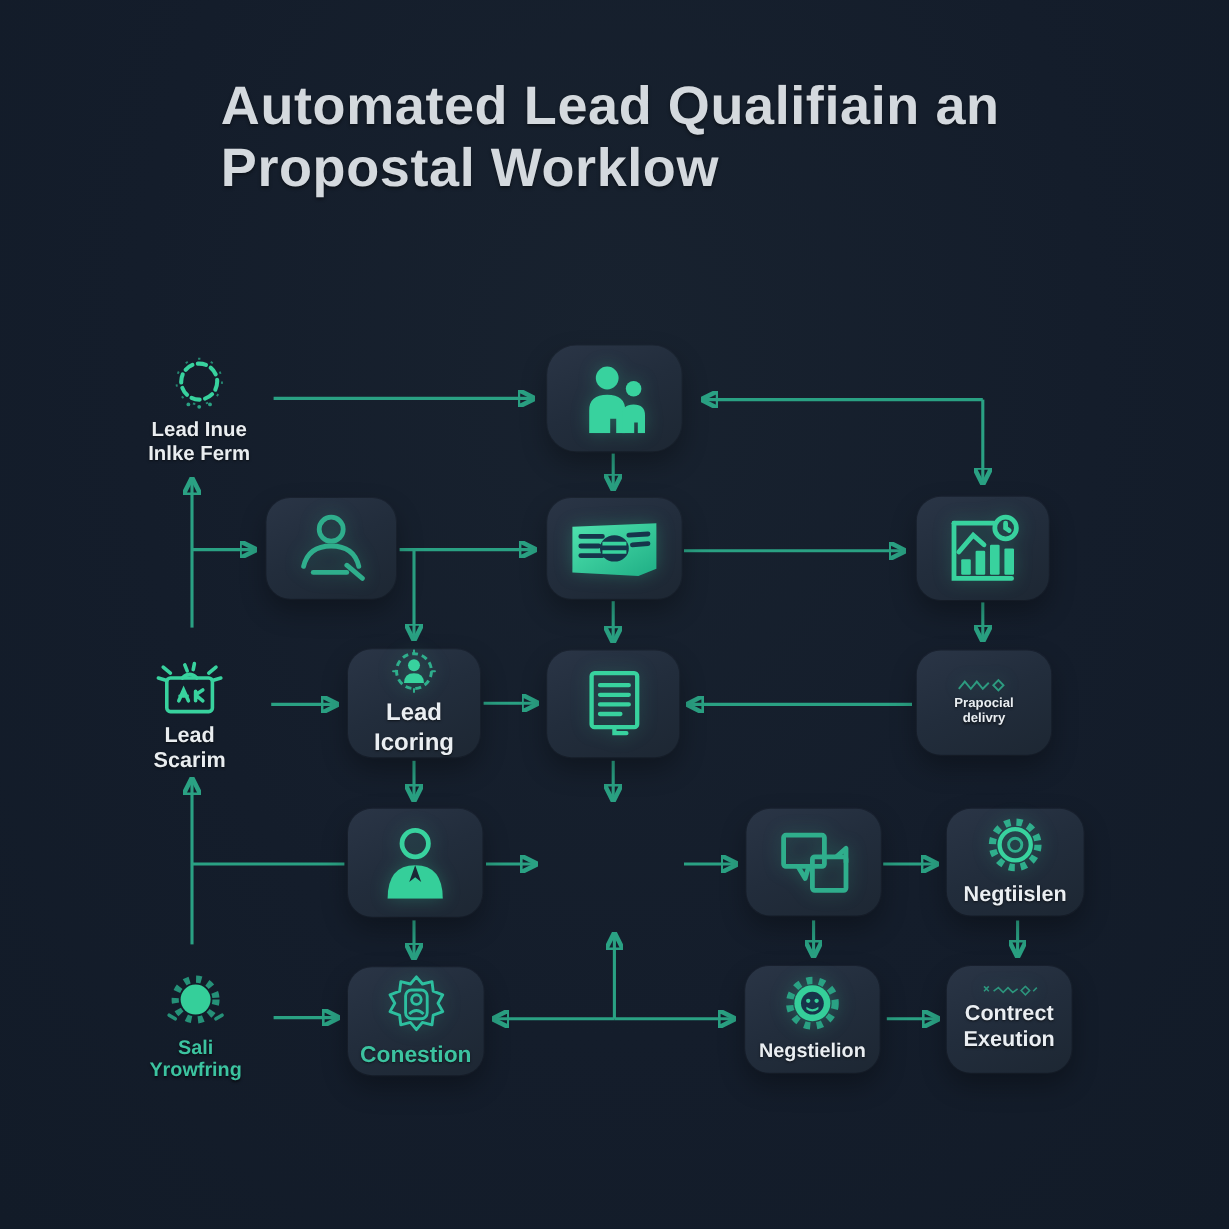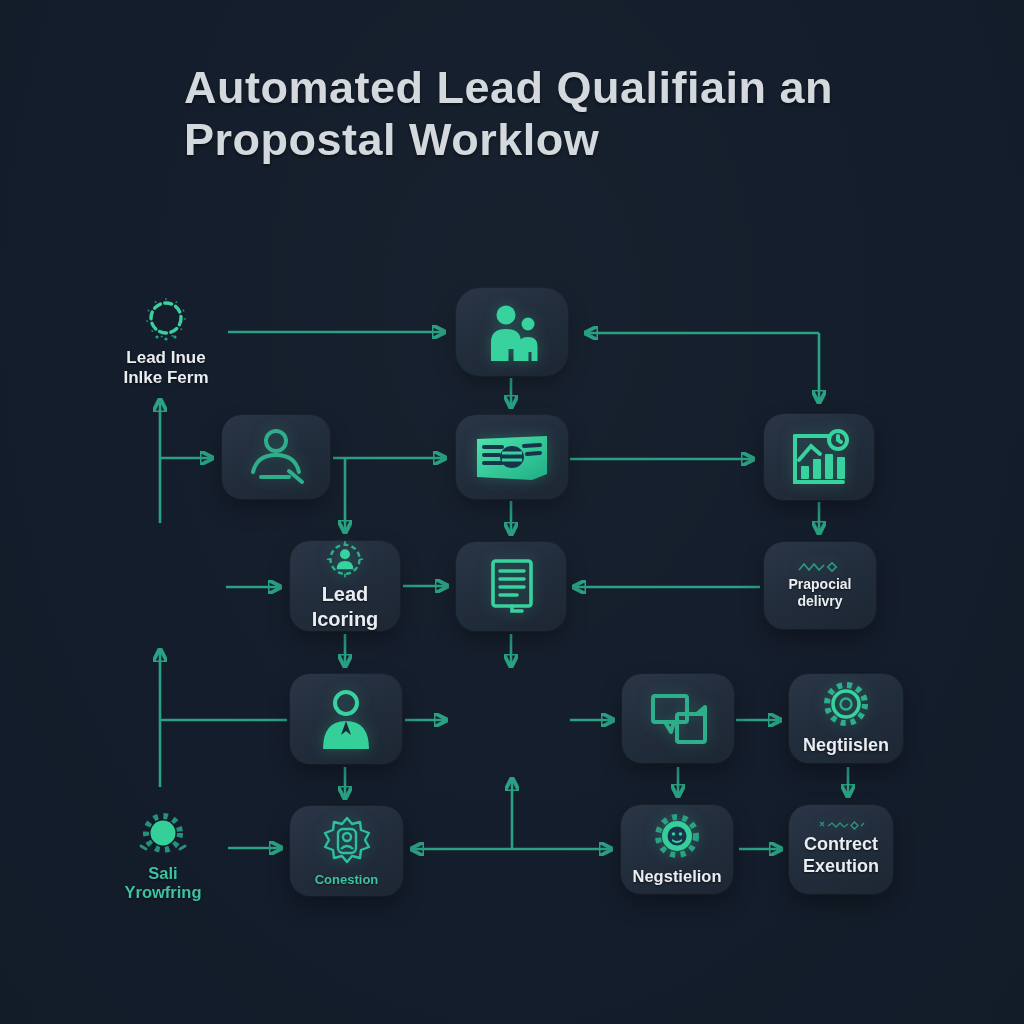--- a/index.html
+++ b/index.html
@@ -83,20 +83,33 @@
       <circle cx="18" cy="41" r="1.6" fill="#2aa183"></circle>
         <circle cx="27" cy="43" r="1.6" fill="#2aa183"></circle>
         <circle cx="36" cy="41" r="1.6" fill="#2aa183"></circle>
     </svg>
     <div class="float-label" style="font-size:17px;">
       <div>Lead Inue</div>
       <div>Inlke Ferm</div>
     </div>
   </div>
 
+  <div class="float-group" style="left:105px;top:548px;width:106px;">
+    <svg width="56" height="50" viewBox="0 0 56 50">
+      <g stroke="#38d29e" stroke-width="3" fill="none" stroke-linecap="round">
+        <rect x="9" y="17" width="38" height="28" rx="3"></rect>
+        <path d="M22,17 Q28,11 34,17"></path>
+        <path d="M19,36 l4,-9 l4,9 M20,32 h6 M33,28 v8 M33,31 l6,-4 M33,31 l6,5"></path>
+        <path d="M6,8 L12,13 M2,17 L9,19"></path>
+        <path d="M50,8 L44,13 M54,17 L47,19"></path>
+        <path d="M24,6 L26,11 M32,5 L31,10"></path>
+      </g>
+    </svg>
+    <div class="float-label" style="font-size:18px;">Lead Scarim</div>
+  </div>
 
   <div class="float-group" style="left:112px;top:808px;width:102px;align-items:center;">
     <svg width="54" height="52" viewBox="0 0 54 52">
       <circle cx="27" cy="25" r="17" stroke="#259178" stroke-width="6" fill="none" stroke-dasharray="4.5 5.5"></circle>
       <circle cx="27" cy="25" r="12.5" fill="#35cf9a"></circle>
       <path d="M5,38 l5,3 M49,38 l-5,3" stroke="#259178" stroke-width="3" stroke-linecap="round"></path>
     </svg>
     <div class="float-label teal-text" style="font-size:16.5px;">Sali Yrowfring</div>
   </div>
 
@@ -184,21 +197,21 @@
     </svg>
   </div>
 
   <div class="node" style="left:764px;top:542px;width:112px;height:87px;">
     <svg width="46" height="12" viewBox="0 0 46 12">
       <g stroke="#2fae8c" stroke-width="1.6" fill="none" opacity=".85">
         <path d="M2,9 L7,3 L12,9 L17,3 L22,9 L27,4"></path>
         <rect x="32" y="3" width="6" height="6" transform="rotate(45 35 6)"></rect>
       </g>
     </svg>
-    <div class="node-label" style="font-size:14px;font-weight:600;">
+    <div class="node-label" style="font-size:11px;font-weight:600;">
       <div>Prapocial</div>
       <div>delivry</div>
     </div>
   </div>
 
   <div class="node" style="left:290px;top:674px;width:112px;height:90px;">
     <svg width="60" height="60" viewBox="0 0 60 60">
       <circle cx="30" cy="14" r="11" stroke="#38d29e" stroke-width="4" fill="none"></circle>
       <path d="M7,60 Q7,32 30,32 Q53,32 53,60 Z" fill="#35cf9a"></path>
       <path d="M30,32 L25,46 L30,42 L35,46 Z" fill="#1b2836"></path>
@@ -228,21 +241,21 @@
 
   <div class="node" style="left:290px;top:806px;width:113px;height:90px;">
     <svg width="54" height="54" viewBox="0 0 54 54">
       <g stroke="#2dbf9f" stroke-width="2.4" fill="none" stroke-linejoin="round">
         <path d="M27,3 L32,9 L40,7 L41,15 L49,18 L45,25 L49,32 L41,35 L40,43 L32,41 L27,47 L22,41 L14,43 L13,35 L5,32 L9,25 L5,18 L13,15 L14,7 L22,9 Z"></path>
         <rect x="18" y="14" width="18" height="24" rx="5"></rect>
         <circle cx="27" cy="22" r="4"></circle>
         <path d="M21,34 Q27,28 33,34"></path>
       </g>
     </svg>
-    <div class="node-label teal-text" style="font-size:13px;font-weight:600;">Conestion</div>
+    <div class="node-label teal-text" style="font-size:19px;font-weight:600;">Conestion</div>
   </div>
 
   <div class="node" style="left:621px;top:805px;width:112px;height:89px;">
     <svg width="50" height="50" viewBox="0 0 50 50">
       <circle cx="25" cy="23" r="19" stroke="#2aa183" stroke-width="6" fill="none" stroke-dasharray="5 5.5"></circle>
       <circle cx="25" cy="23" r="15" fill="#35cf9a"></circle>
       <circle cx="25" cy="23" r="9.5" fill="#17344a"></circle>
       <g fill="#35cf9a">
         <circle cx="21.5" cy="21" r="1.8"></circle>
           <circle cx="28.5" cy="21" r="1.8"></circle>

